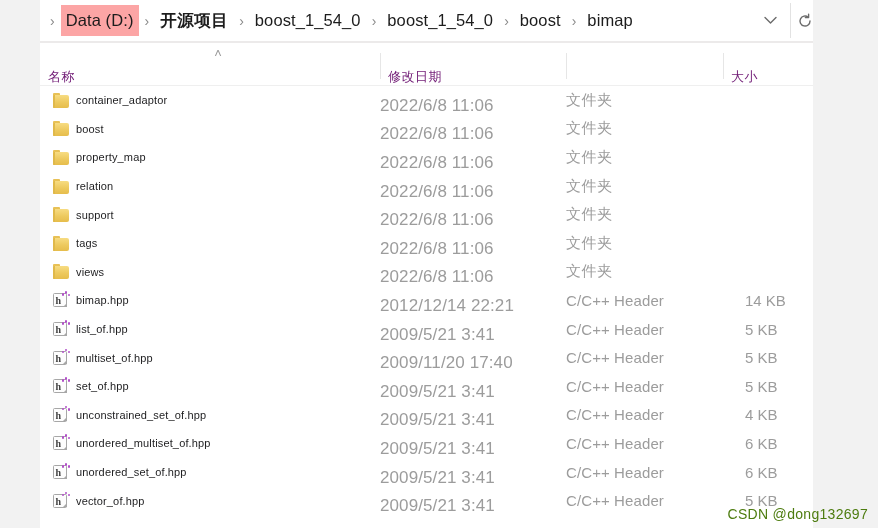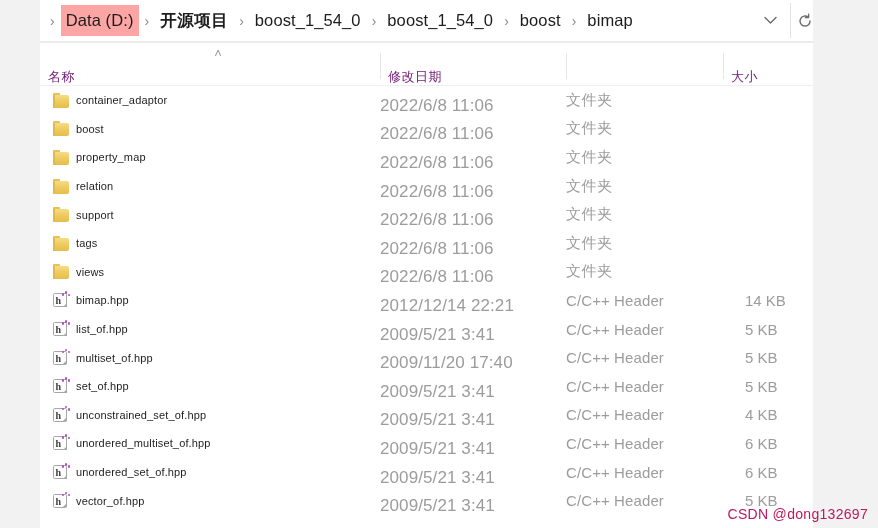--- a/index.html
+++ b/index.html
@@ -308,21 +308,21 @@
     left: 0; top: 0;
     width: 40px; height: 528px;
     background: #f2f2f2;
   }
 
   .watermark {
     position: absolute;
     right: 10px;
     bottom: 6px;
     font-size: 14px;
-    color: #be185d;
+    color: #4d7c0f;
     letter-spacing: .3px;
     white-space: nowrap;
     z-index: 9;
   }
 </style>
 </head>
 <body>
 
 <div class="screen">
 

